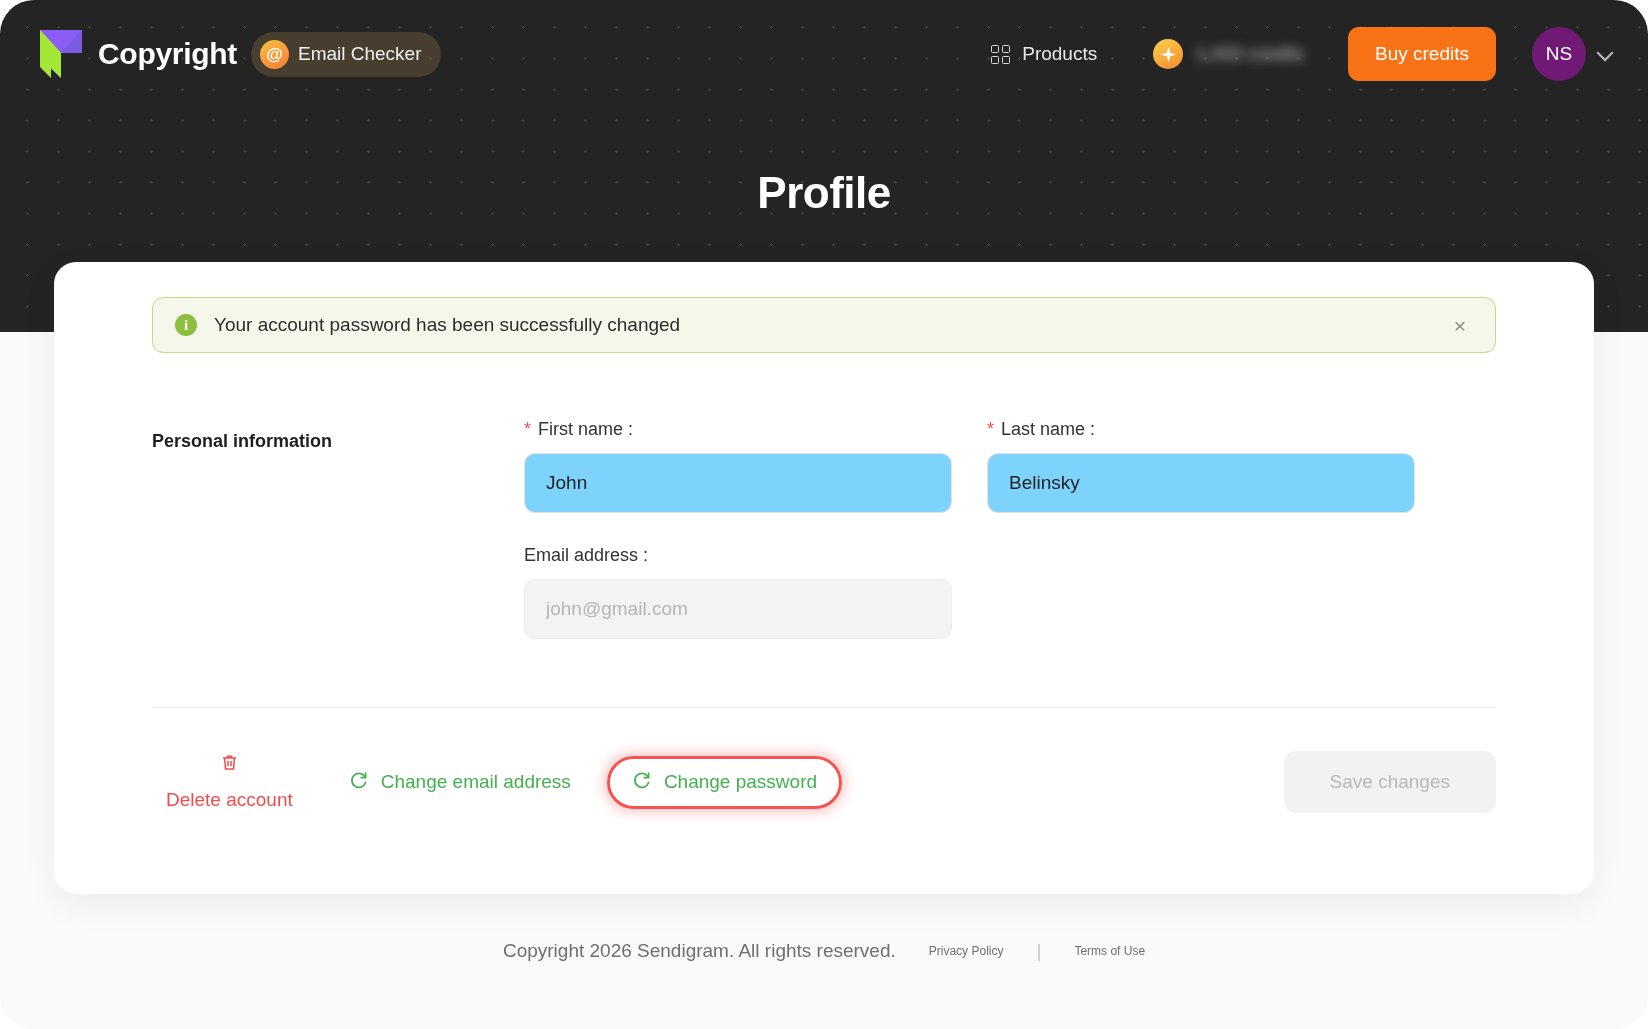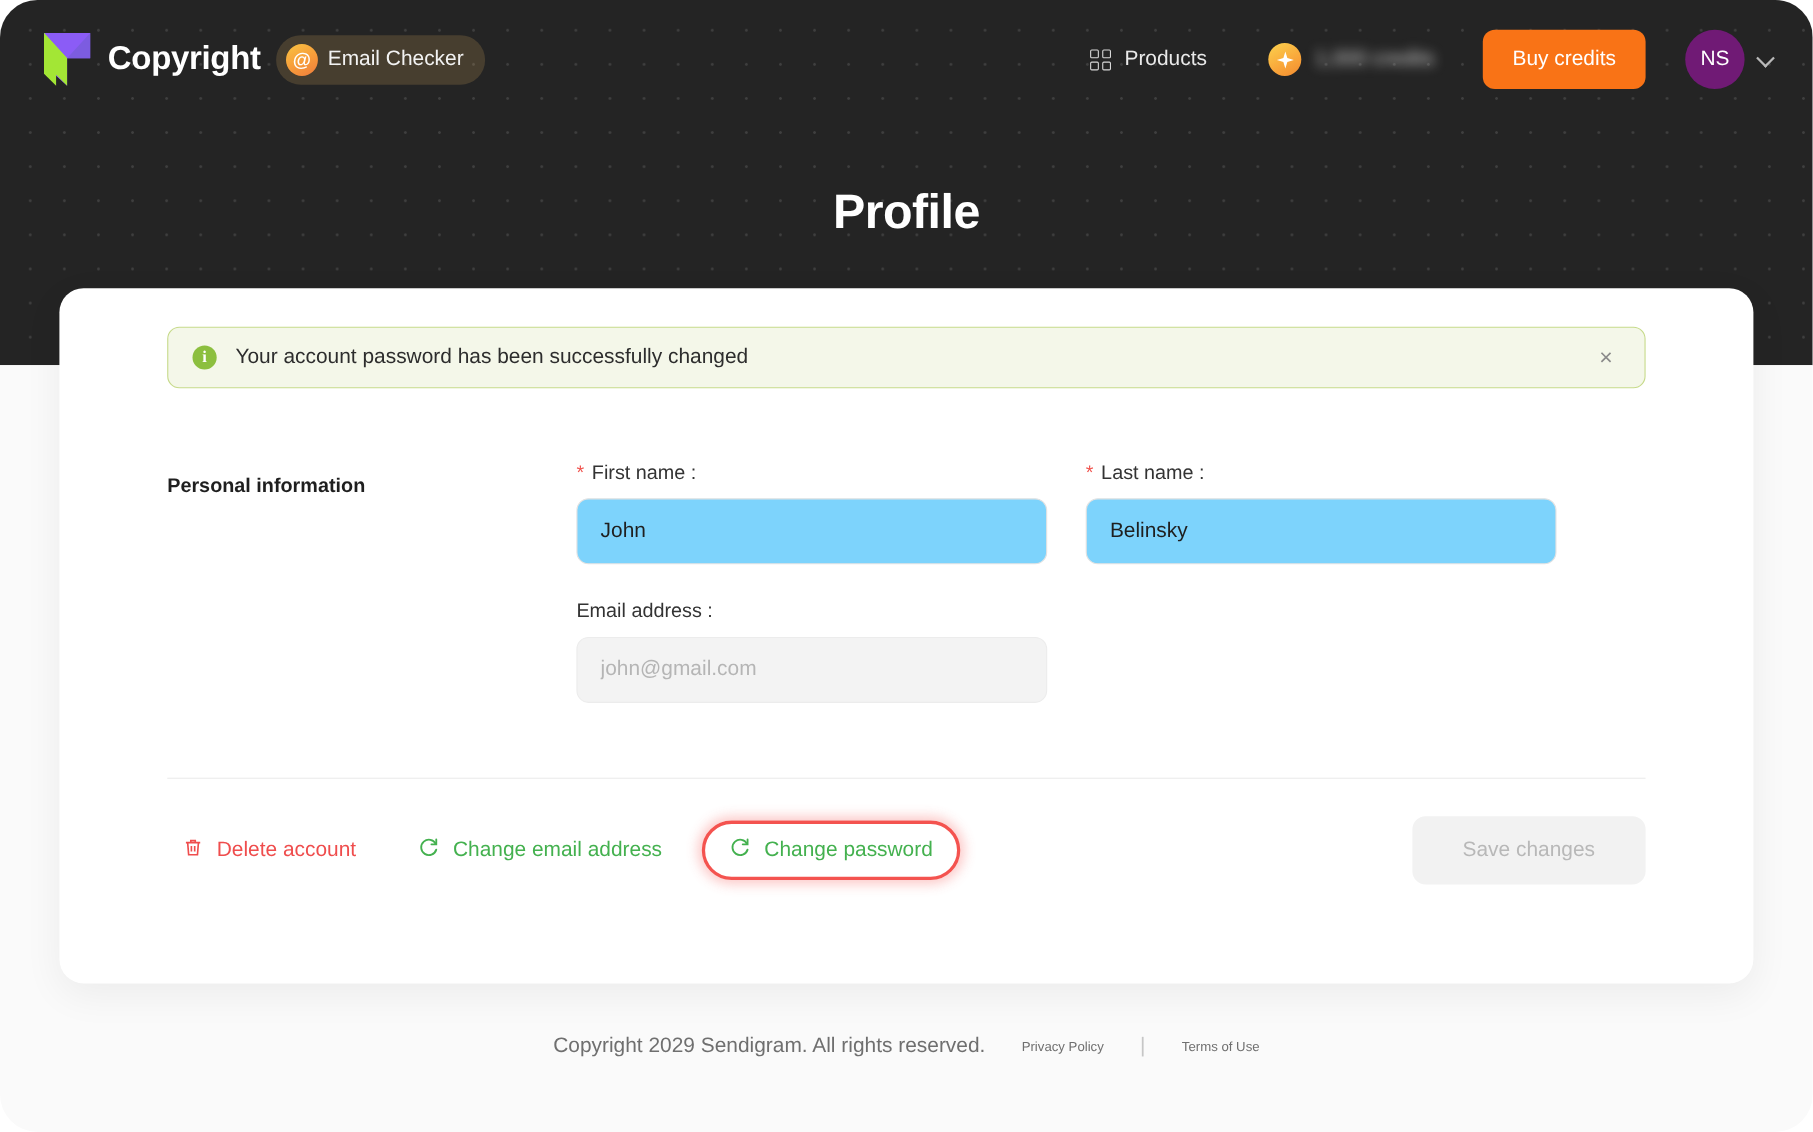--- a/index.html
+++ b/index.html
@@ -359,21 +359,21 @@
     gap: 12px;
     background: none;
     border: none;
     font-size: 19px;
     font-family: inherit;
     cursor: pointer;
     padding: 11px 14px;
     border-radius: 999px;
     white-space: nowrap;
   }
-  .link-danger { color: #ef4d4d; }
+  .link-danger { color: #ef4d4d; flex-direction: column; }
   .link-green  { color: #44b14f; }
 
   .link-highlight {
     border: 3px solid #f4534f;
     box-shadow: 0 0 11px 4px rgba(244,83,79,0.30);
     padding: 11px 22px;
   }
 
   .gap-a { margin-left: 28px; }
   .gap-b { margin-left: 22px; }
@@ -565,19 +565,19 @@
         <span>Change password</span>
       </button>
 
       <button class="save-btn">Save changes</button>
 
     </div>
 
   </div>
 
   <div class="footer">
-    <span class="foot-text">Copyright 2029 Sendigram. All rights reserved.</span>
+    <span class="foot-text">Copyright 2026 Sendigram. All rights reserved.</span>
     <a class="foot-link">Privacy Policy</a>
     <span class="foot-sep">|</span>
     <a class="foot-link">Terms of Use</a>
   </div>
 
 </div>
 
 </body></html>

